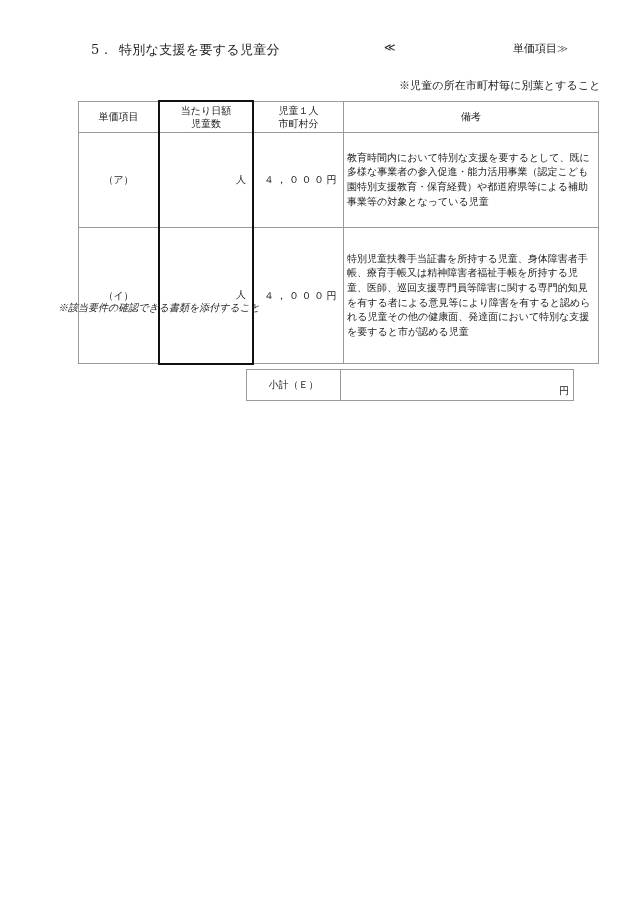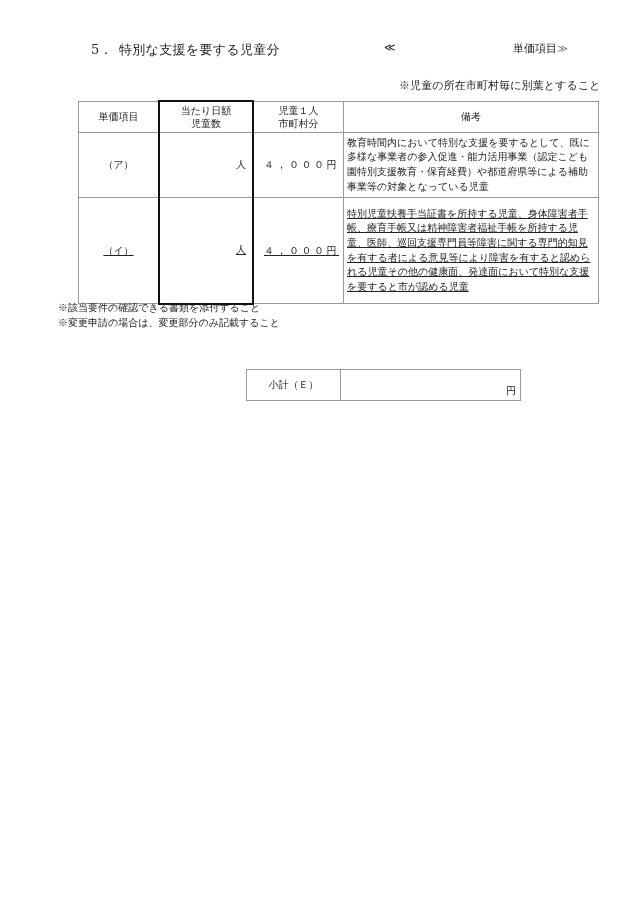--- a/index.html
+++ b/index.html
@@ -26,28 +26,28 @@
   table.main th { text-align: center; height: 30px; line-height: 13px; }
   .c1 { width: 79px; text-align: center; }
   .c2 { width: 86px; }
   .c3 { width: 85px; }
   .c4 { width: auto; }
   .bold-col { border-left: 2px solid #111 !important; border-right: 2px solid #111 !important; }
   .bold-top { border-top: 2px solid #111 !important; }
   .bold-bottom { border-bottom: 2px solid #111 !important; }
   .qty { text-align: right; padding-right: 6px !important; }
   .amt { text-align: right; padding-right: 4px !important; letter-spacing: 2.5px; }
-  .remark { padding: 1px 3px !important; font-size: 10px; line-height: 14.6px; text-align: left; }
+  .remark { padding: 16px 3px !important; font-size: 10px; line-height: 14.6px; text-align: left; }
   .row-a td { height: 62px; }
-  .row-b td { height: 103px; text-decoration: underline; }
+  .row-b td { height: 103px; }
 
-  .notes { left: 58px; top: 300px; font-size: 10px; line-height: 15px; }
+  .notes { left: 58px; top: 300px; font-size: 10px; line-height: 15px; font-style: italic; }
 
   table.subtotal {
-    position: absolute; left: 246px; top: 369px; width: 275px; height: 32px;
+    position: absolute; left: 246px; top: 369px; width: 328px; height: 32px;
     border-collapse: collapse; font-size: 10px;
   }
   table.subtotal td { border: 1px solid #9a9a9a; padding: 0; }
   .st-label { width: 93px; text-align: center; vertical-align: middle; }
   .st-val { text-align: right; vertical-align: bottom; padding-right: 4px !important; padding-bottom: 2px !important; }
 </style>
 </head>
 <body>
 
 <div class="abs title">
@@ -85,21 +85,20 @@
     <td class="c1">（イ）</td>
     <td class="c2 qty bold-col bold-bottom"><span></span><span>人</span></td>
     <td class="c3 amt">４，０００円</td>
     <td class="c4 remark">特別児童扶養手当証書を所持する児童、身体障害者手帳、療育手帳又は精神障害者福祉手帳を所持する児童、医師、巡回支援専門員等障害に関する専門的知見を有する者による意見等により障害を有すると認められる児童その他の健康面、発達面において特別な支援を要すると市が認める児童</td>
   </tr>
 </tbody>
   </table>
 
 <div class="abs notes">
   <div>※該当要件の確認できる書類を添付すること</div>
-  <div>※変更申請の場合は、変更部分のみ記載すること</div>
 </div>
 
 <table class="subtotal">
   <tbody>
       <tr>
     <td class="st-label">小計（Ｅ）</td>
     <td class="st-val"><span></span><span>円</span></td>
   </tr>
 </tbody>
   </table>

